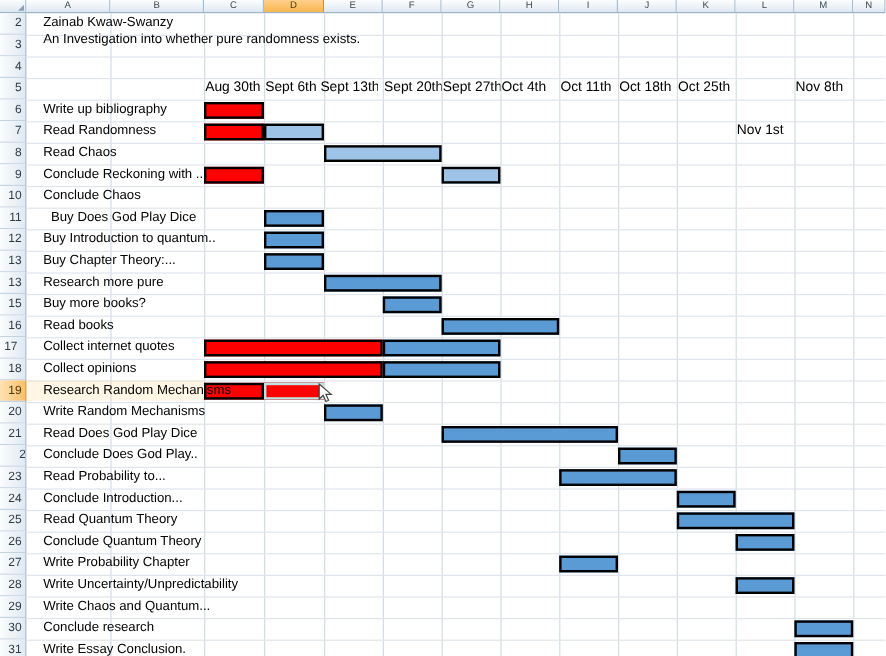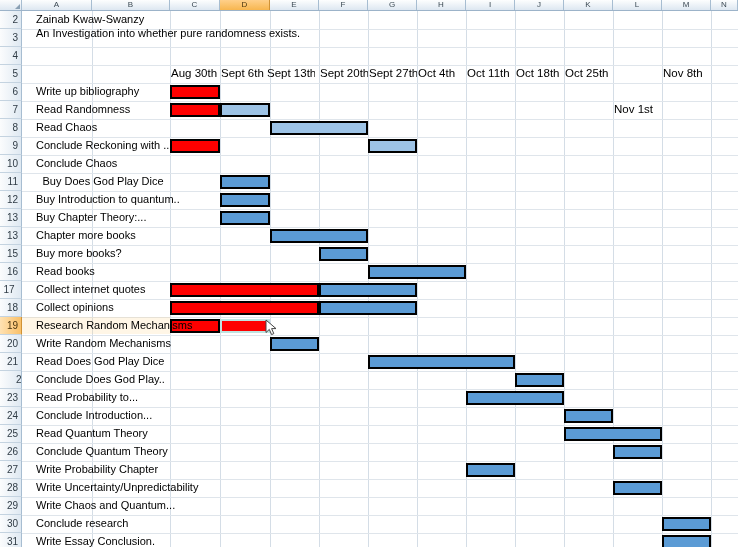--- a/index.html
+++ b/index.html
@@ -218,21 +218,21 @@
       <div class="datehdr" style="left: 613px; top: 65px; width: 49px; height: 18px; margin-top: 36px;">Nov 1st</div>
       <div class="datehdr" style="left: 662px; top: 65px; width: 49px; height: 18px;">Nov 8th</div>
       <div class="cell" style="left: 22px; top: 83px; width: 148px; height: 18px;">Write up bibliography</div>
       <div class="cell" style="left: 22px; top: 101px; width: 148px; height: 18px;">Read Randomness</div>
       <div class="cell" style="left: 22px; top: 119px; width: 148px; height: 18px;">Read Chaos</div>
       <div class="cell" style="left: 22px; top: 137px; width: 148px; height: 18px;">Conclude Reckoning with ...</div>
       <div class="cell" style="left: 22px; top: 155px; width: 148px; height: 18px;">Conclude Chaos</div>
       <div class="cell" style="left: 22px; top: 173px; width: 148px; height: 18px; text-align: center;">Buy Does God Play Dice</div>
       <div class="cell" style="left: 22px; top: 191px; width: 148px; height: 18px;">Buy Introduction to quantum..</div>
       <div class="cell" style="left: 22px; top: 209px; width: 148px; height: 18px;">Buy Chapter Theory:...</div>
-      <div class="cell" style="left: 22px; top: 227px; width: 148px; height: 18px;">Chapter more books</div>
+      <div class="cell" style="left: 22px; top: 227px; width: 148px; height: 18px;">Research more pure</div>
       <div class="cell" style="left: 22px; top: 245px; width: 148px; height: 18px;">Buy more books?</div>
       <div class="cell" style="left: 22px; top: 263px; width: 148px; height: 18px;">Read books</div>
       <div class="cell" style="left: 22px; top: 281px; width: 148px; height: 18px;">Collect internet quotes</div>
       <div class="cell" style="left: 22px; top: 299px; width: 148px; height: 18px;">Collect opinions</div>
       <div class="cell" style="left: 22px; top: 317px; width: 148px; height: 18px; z-index: 50;">Research Random Mechanisms</div>
       <div class="cell" style="left: 22px; top: 335px; width: 148px; height: 18px;">Write Random Mechanisms</div>
       <div class="cell" style="left: 22px; top: 353px; width: 148px; height: 18px;">Read Does God Play Dice</div>
       <div class="cell" style="left: 22px; top: 371px; width: 148px; height: 18px;">Conclude Does God Play..</div>
       <div class="cell" style="left: 22px; top: 389px; width: 148px; height: 18px;">Read Probability to...</div>
       <div class="cell" style="left: 22px; top: 407px; width: 148px; height: 18px;">Conclude Introduction...</div>

